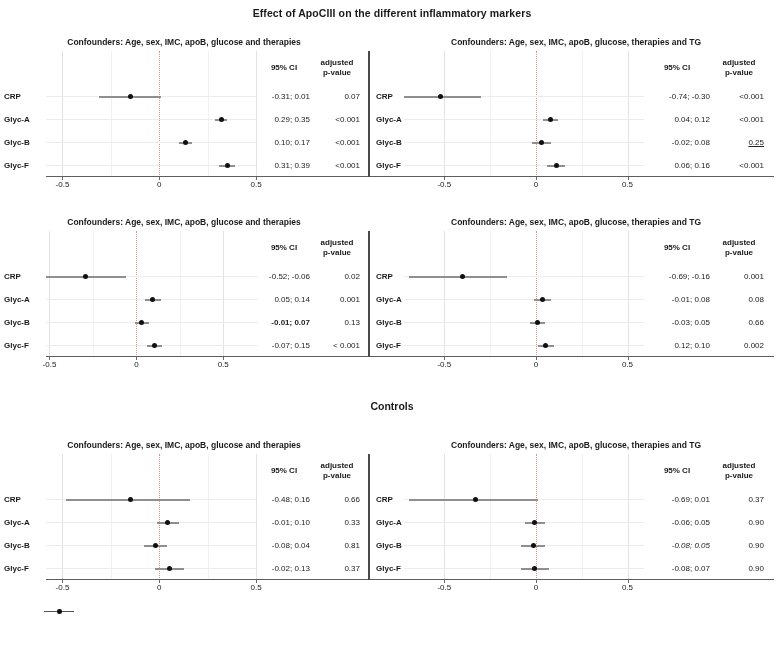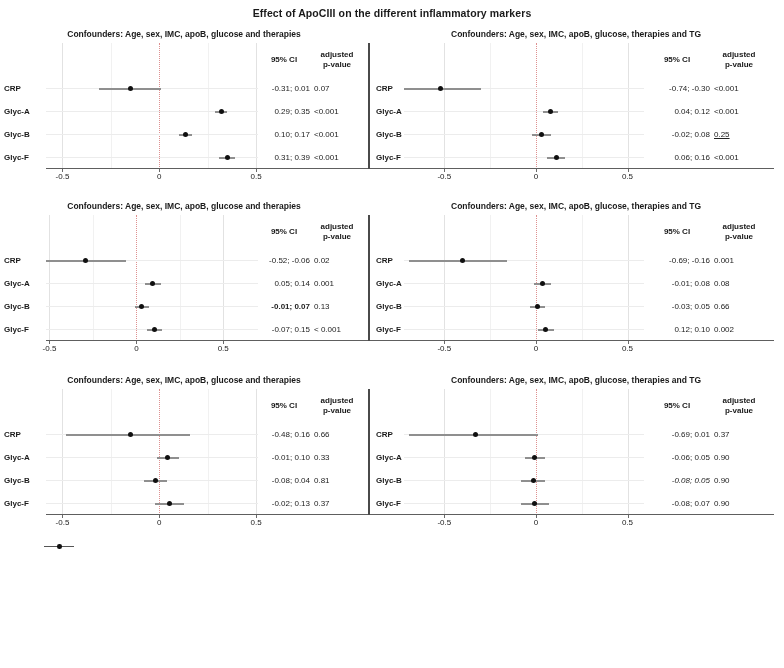--- a/index.html
+++ b/index.html
@@ -19,41 +19,41 @@
     padding-top: 7px;
     letter-spacing: 0.1px;
   }
   .section-heading {
     text-align: center;
     font-size: 10.5px;
     font-weight: bold;
   }
   .panel-row { display: flex; }
 
-  .subplot { position: relative; flex: 0 0 auto; }
+  .subplot { position: relative; flex: 0 0 auto; margin-top: 8px; }
   .subplot-title {
     height: 18px; line-height: 18px;
     text-align: center;
     font-size: 8.5px; font-weight: bold;
   }
   .plot-box { position: relative; height: 126px; }
 
   .vgrid { position: absolute; top: 0; bottom: 0; width: 1px; }
   .vgrid.major { background: #e2e2e2; }
   .vgrid.minor { background: #f1f1f1; }
   .zero-line { position: absolute; top: 0; bottom: 0; width: 0; border-left: 1px dotted #de9090; }
 
   .row-grid { position: absolute; height: 1px; background: #ececec; }
   .whisker { position: absolute; height: 2px; background: #8f8f8f; }
   .dot { position: absolute; width: 5px; height: 5px; border-radius: 50%; background: #101010; }
 
   .row-label { position: absolute; font-size: 8px; font-weight: bold; white-space: nowrap; }
   .ci-value, .p-value { position: absolute; font-size: 8px; color: #222; white-space: nowrap; }
   .ci-value { text-align: right; }
-  .p-value { text-align: left; }
+  .p-value { text-align: right; }
 
   .col-header { position: absolute; font-size: 8px; font-weight: bold; text-align: center; line-height: 9.5px; }
 
   .axis-line { position: absolute; bottom: 0; height: 0; border-top: 1.7px solid #5e5e5e; }
   .divider { position: absolute; top: 0; bottom: 0; left: 0; width: 1.5px; background: #4a4a4a; }
 
   .ticks-row { position: relative; height: 14px; }
   .tick-mark { position: absolute; top: 0; width: 1px; height: 3px; background: #6a6a6a; }
   .tick-label { position: absolute; top: 3px; transform: translateX(-50%); font-size: 8px; color: #222; }
 
@@ -270,20 +270,21 @@
         <div class="ticks-row">
           <div class="tick-mark" style="left: 76.3053px;"></div>
           <div class="tick-label" style="left: 76.3053px;">-0.5</div>
           <div class="tick-mark" style="left: 167.908px;"></div>
           <div class="tick-label" style="left: 167.908px;">0</div>
           <div class="tick-mark" style="left: 259.511px;"></div>
           <div class="tick-label" style="left: 259.511px;">0.5</div>
         </div>
       </div>
     </div>
+    <div class="section-heading mt-sec3">Controls</div>
     <div class="panel-row mt-panel3">
       <div class="subplot" style="width: 368px;">
         <div class="subplot-title">Confounders: Age, sex, IMC, apoB, glucose and therapies</div>
         <div class="plot-box">
           <div class="vgrid minor" style="left: 110.858px;"></div>
           <div class="vgrid minor" style="left: 207.662px;"></div>
           <div class="vgrid major" style="left: 62.4566px;"></div>
           <div class="vgrid major" style="left: 256.064px;"></div>
           <div class="zero-line" style="left: 159.26px;"></div>
           <div class="col-header" style="left: 258px; width: 52px; top: 12px;">95% CI</div>

